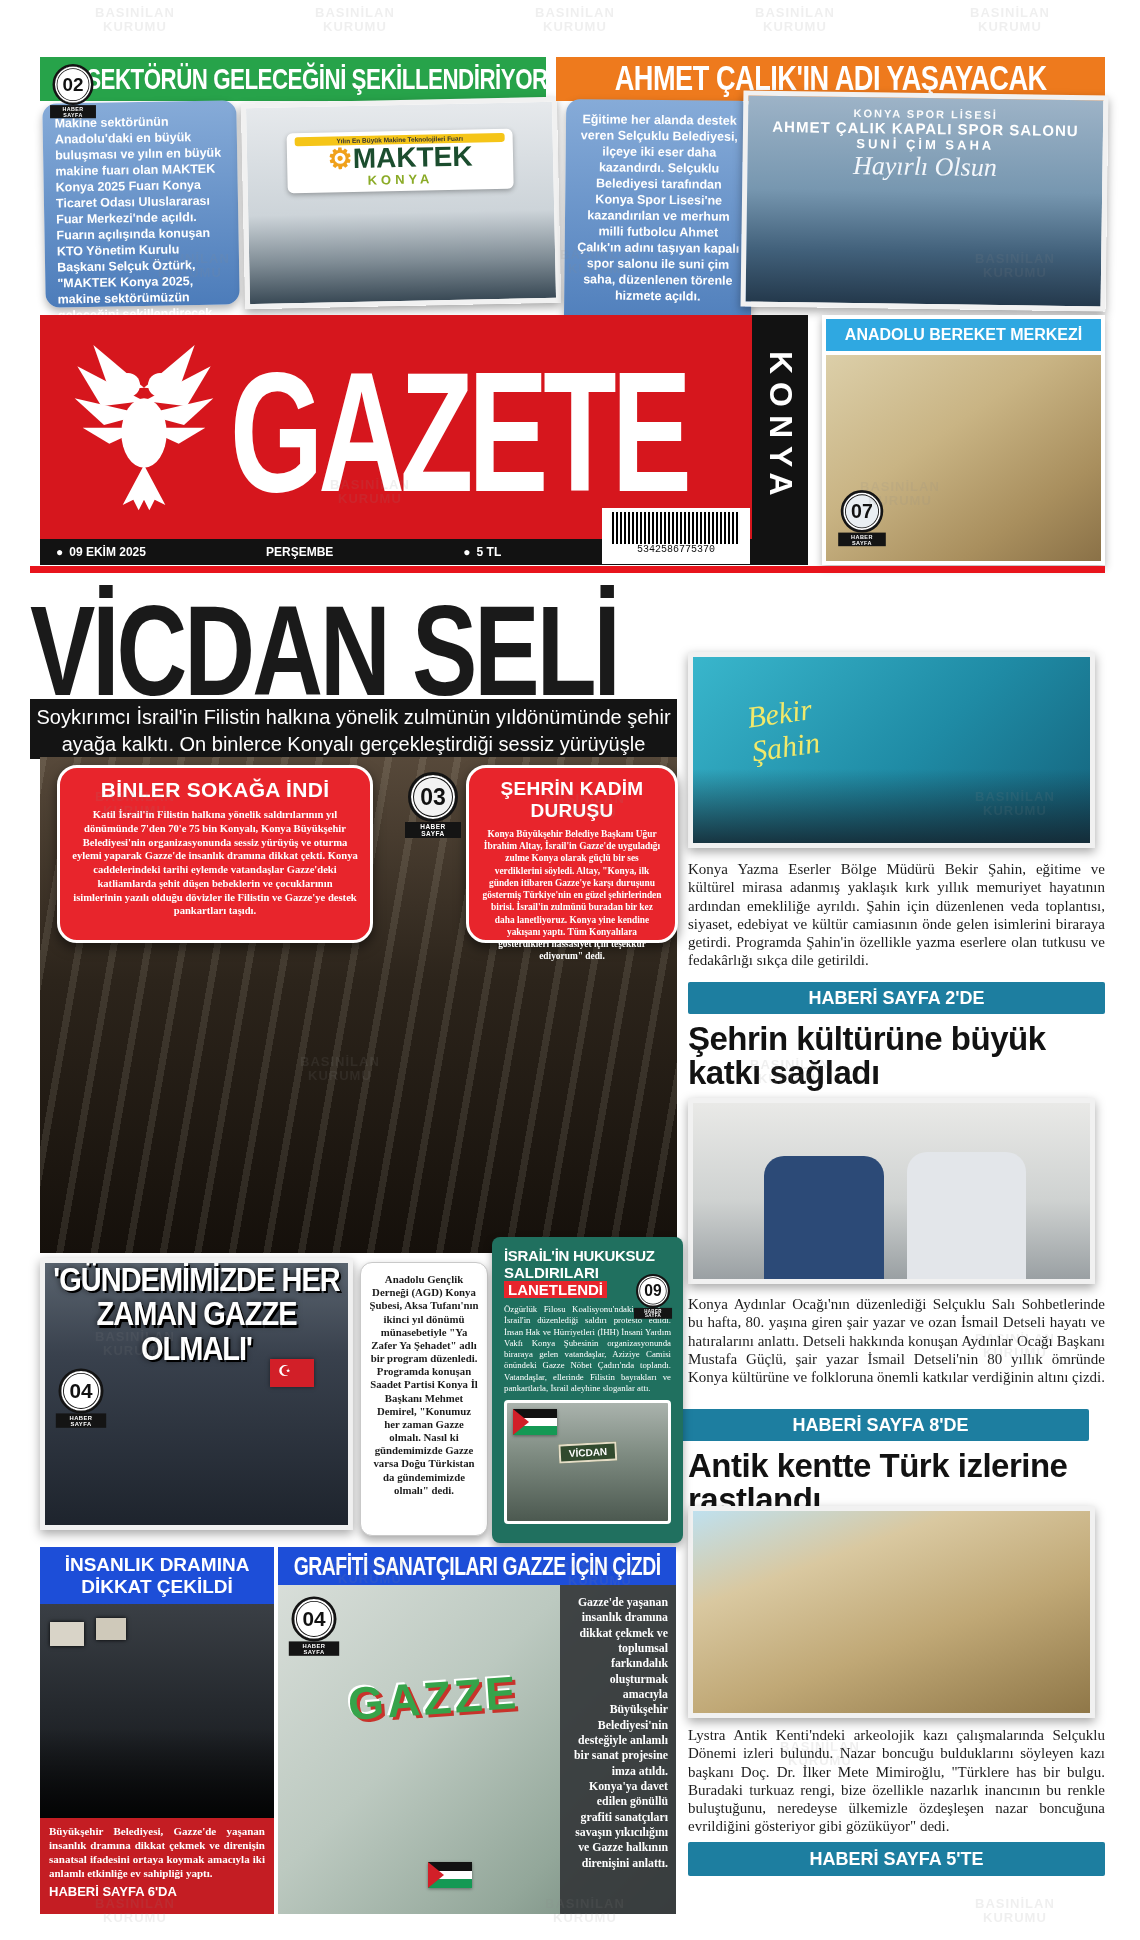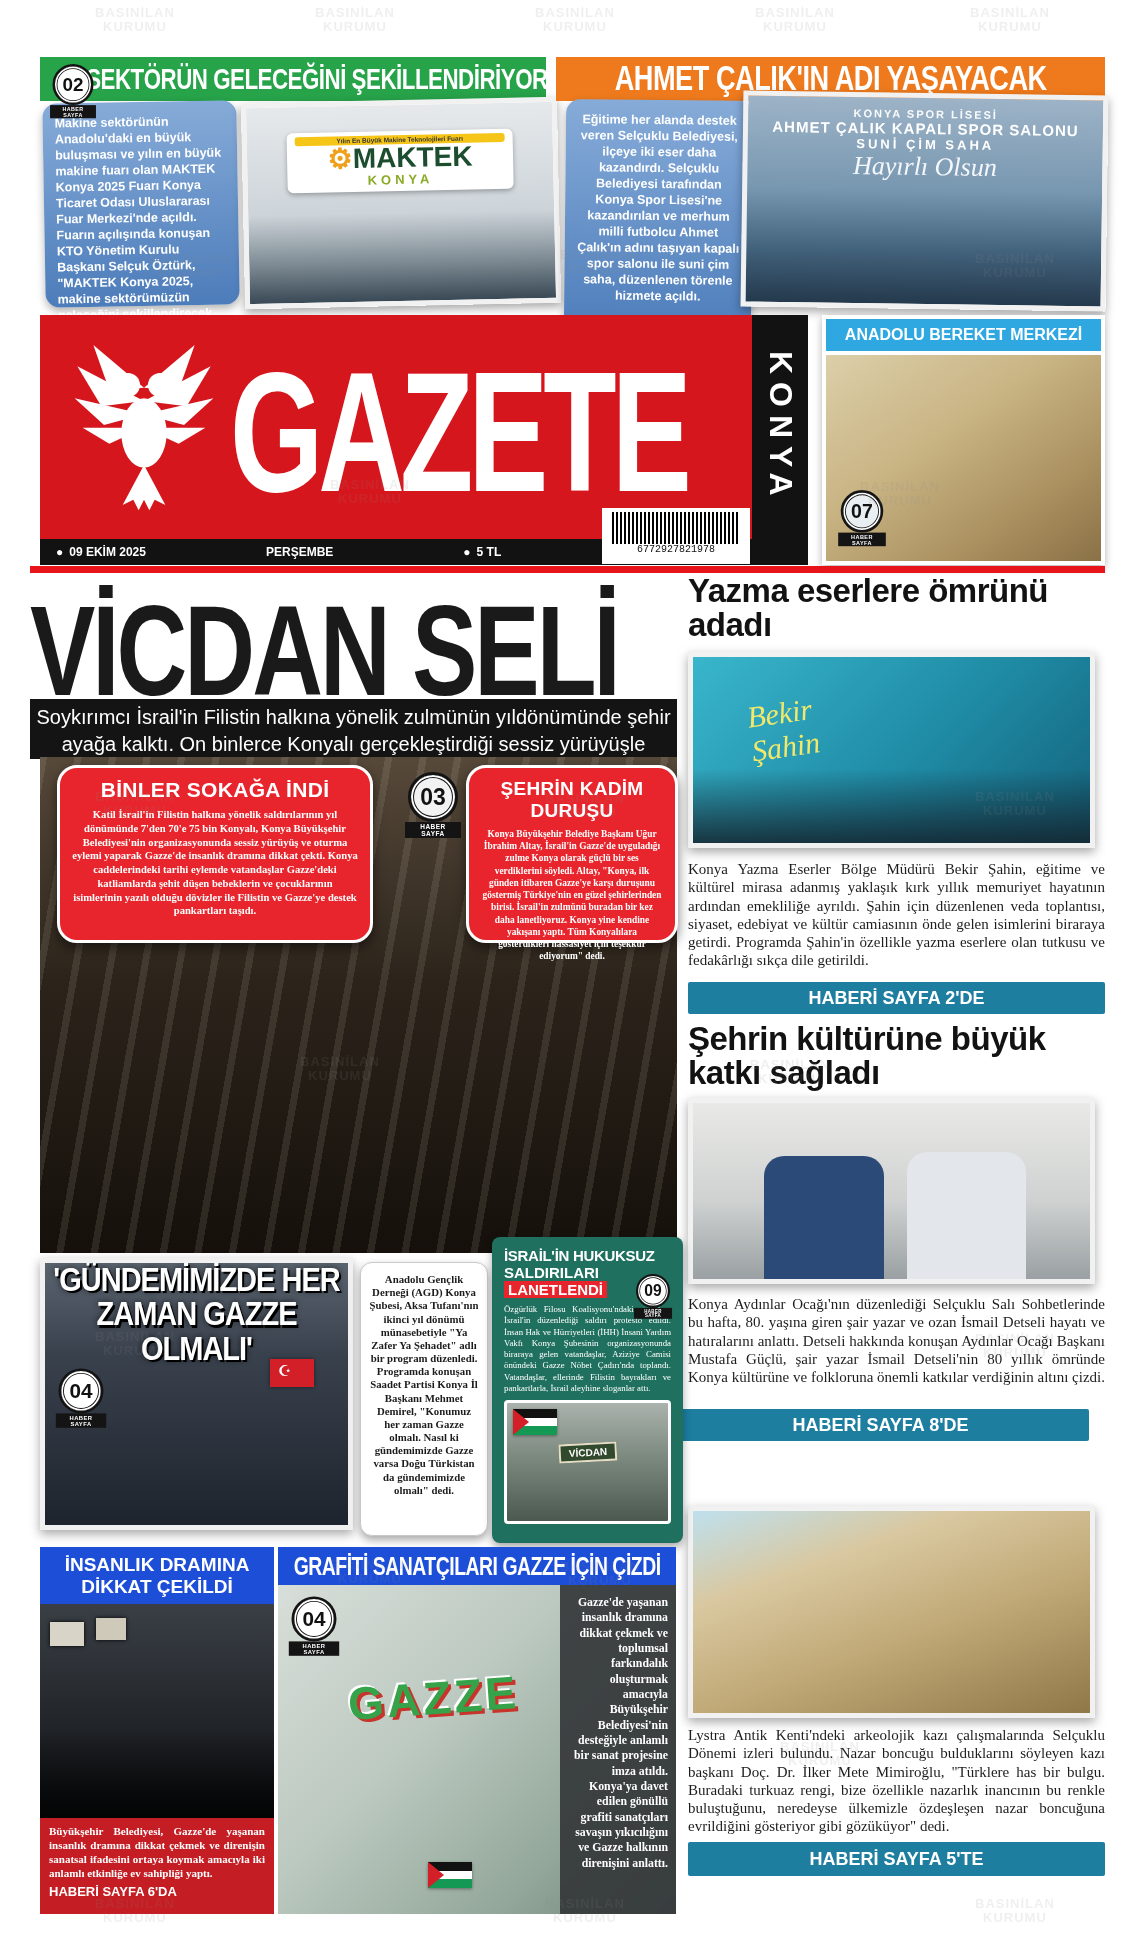--- a/index.html
+++ b/index.html
@@ -108,21 +108,21 @@
   </div>
   <div class="abs" style="left:40px;top:539px;width:768px;height:26px;background:#121212;display:flex;align-items:center;color:#fff;font-size:12px;font-weight:700;">
     <span style="margin-left:16px;">●</span>
     <span style="margin-left:6px;">09 EKİM 2025</span>
     <span style="margin-left:120px;">PERŞEMBE</span>
     <span style="margin-left:130px;">●</span>
     <span style="margin-left:6px;">5 TL</span>
   </div>
   <div class="abs" style="left:602px;top:508px;width:148px;height:56px;background:#fff;z-index:5;text-align:center;">
     <div style="height:32px;margin:4px 10px 0 10px;background:repeating-linear-gradient(90deg,#000 0 2px,#fff 2px 4px);"></div>
-    <div style="font-family:'Liberation Mono',monospace;font-size:10px;color:#111;">6772927821978</div>
+    <div style="font-family:'Liberation Mono',monospace;font-size:10px;color:#111;">5342586775370</div>
   </div>
 
   <div class="abs" style="left:822px;top:315px;width:283px;height:250px;background:#fff;box-shadow:0 3px 8px rgba(0,0,0,.3);padding:0;">
     <div class="banner banner-blue" style="height:32px;margin:4px;font-size:16px;">ANADOLU BEREKET MERKEZİ</div>
     <div class="photo" style="position:relative;height:206px;margin:0 4px 4px 4px;background:linear-gradient(145deg,#dccfa9 0%,#c9b484 40%,#a98f5e 75%,#8a7147 100%);">
       <div class="badge abs" style="left:8px;bottom:8px;transform:scale(.85);">
         <div class="badge-circle" style="background:#e9eef2;">
             <span>07</span>
           </div>
         <div class="badge-label">HABER SAYFA</div>
@@ -146,36 +146,36 @@
     <div class="badge-circle" style="background:#f2f2f2;">
         <span>03</span>
       </div>
     <div class="badge-label">HABER SAYFA</div>
   </div>
   <div class="abs redbox" style="left:466px;top:765px;width:182px;height:152px;">
     <h3 style="font-size:19px;">ŞEHRİN KADİM DURUŞU</h3>
     <p style="font-size:9.4px;line-height:1.3;">Konya Büyükşehir Belediye Başkanı Uğur İbrahim Altay, İsrail'in Gazze'de uyguladığı zulme Konya olarak güçlü bir ses verdiklerini söyledi. Altay, "Konya, ilk günden itibaren Gazze'ye karşı duruşunu göstermiş Türkiye'nin en güzel şehirlerinden birisi. İsrail'in zulmünü buradan bir kez daha lanetliyoruz. Konya yine kendine yakışanı yaptı. Tüm Konyalılara gösterdikleri hassasiyet için teşekkür ediyorum" dedi.</p>
   </div>
 
-  <div class="abs rc-head" style="left:688px;top:574px;width:417px;">Yazma eserlere ömrünü adadı</div>
   <div class="abs photo framed" style="left:688px;top:652px;width:407px;height:196px;background:linear-gradient(135deg,#39b6cc 0%,#1f8ba5 55%,#14617a 100%);box-sizing:border-box;">
     <div class="script" style="margin:34px 0 0 56px;font-size:30px;color:#f2e96a;transform:rotate(-8deg);width:140px;">Bekir Şahin</div>
     <div style="position:absolute;bottom:0;left:0;right:0;height:74px;background:linear-gradient(180deg,rgba(20,35,45,0),rgba(20,35,45,.85));"></div>
   </div>
   <div class="abs serifbody" style="left:688px;top:860px;width:417px;">Konya Yazma Eserler Bölge Müdürü Bekir Şahin, eğitime ve kültürel mirasa adanmış yaklaşık kırk yıllık memuriyet hayatının ardından emekliliğe ayrıldı. Şahin için düzenlenen veda toplantısı, siyaset, edebiyat ve kültür camiasının önde gelen isimlerini biraraya getirdi. Programda Şahin'in özellikle yazma eserlere olan tutkusu ve fedakârlığı sıkça dile getirildi.</div>
   <div class="abs banner-teal" style="left:688px;top:982px;width:417px;height:32px;">HABERİ SAYFA 2'DE</div>
 
   <div class="abs rc-head" style="left:688px;top:1022px;width:417px;">Şehrin kültürüne büyük katkı sağladı</div>
   <div class="abs photo framed" style="left:688px;top:1098px;width:407px;height:186px;background:linear-gradient(180deg,#e9e9e7 0%,#cfd2d1 55%,#9aa0a3 100%);box-sizing:border-box;">
     <div style="position:absolute;bottom:0;left:18%;width:30%;height:70%;background:#2c4a77;border-radius:20px 20px 0 0;"></div>
     <div style="position:absolute;bottom:0;right:16%;width:30%;height:72%;background:#e3e6ea;border-radius:20px 20px 0 0;"></div>
   </div>
   <div class="abs serifbody" style="left:688px;top:1295px;width:417px;">Konya Aydınlar Ocağı'nın düzenlediği Selçuklu Salı Sohbetlerinde bu hafta, 80. yaşına giren şair yazar ve ozan İsmail Detseli hayatı ve hatıralarını anlattı. Detseli hakkında konuşan Aydınlar Ocağı Başkanı Mustafa Güçlü, şair yazar İsmail Detseli'nin 80 yıllık ömründe Konya kültürüne ve folkloruna önemli katkılar verdiğinin altını çizdi.</div>
   <div class="abs banner-teal" style="left:672px;top:1409px;width:417px;height:32px;">HABERİ SAYFA 8'DE</div>
 
+  <div class="abs rc-head" style="left:688px;top:1449px;width:417px;">Antik kentte Türk izlerine rastlandı</div>
   <div class="abs photo framed" style="left:688px;top:1506px;width:407px;height:212px;background:linear-gradient(160deg,#bfe0ee 0%,#d9c8a0 28%,#c0a876 60%,#8f7748 100%);box-sizing:border-box;"></div>
   <div class="abs serifbody" style="left:688px;top:1726px;width:417px;">Lystra Antik Kenti'ndeki arkeolojik kazı çalışmalarında Selçuklu Dönemi izleri bulundu. Nazar boncuğu bulduklarını söyleyen kazı başkanı Doç. Dr. İlker Mete Mimiroğlu, "Türklere has bir bulgu. Buradaki turkuaz rengi, bize özellikle nazarlık inancının bu renkle buluştuğunu, neredeyse ülkemizle özdeşleşen nazar boncuğuna evrildiğini gösteriyor gibi gözüküyor" dedi.</div>
   <div class="abs banner-teal" style="left:688px;top:1842px;width:417px;height:34px;">HABERİ SAYFA 5'TE</div>
 
   <div class="abs photo framed" style="left:40px;top:1258px;width:313px;height:272px;background:linear-gradient(180deg,#5a646f 0%,#39414d 35%,#1e242d 100%);box-sizing:border-box;">
     <div style="margin-top:6px;text-align:center;color:#fff;font-weight:900;font-size:29px;line-height:1.04;letter-spacing:-1px;transform:scaleY(1.15);text-shadow:2px 2px 0 #000,0 0 6px rgba(0,0,0,.7);">
       <div>'GÜNDEMİMİZDE HER</div>
       <div>ZAMAN GAZZE OLMALI'</div>
     </div>
     <div class="badge abs" style="left:8px;top:102px;transform:scale(.9);">

